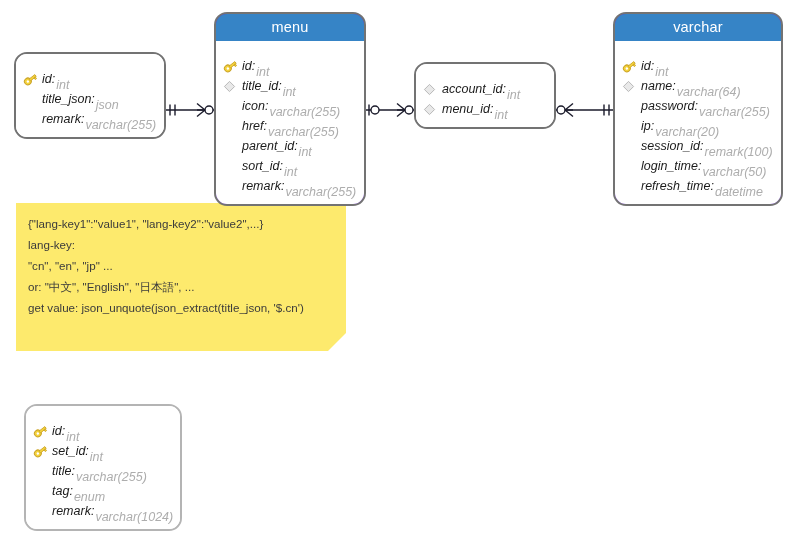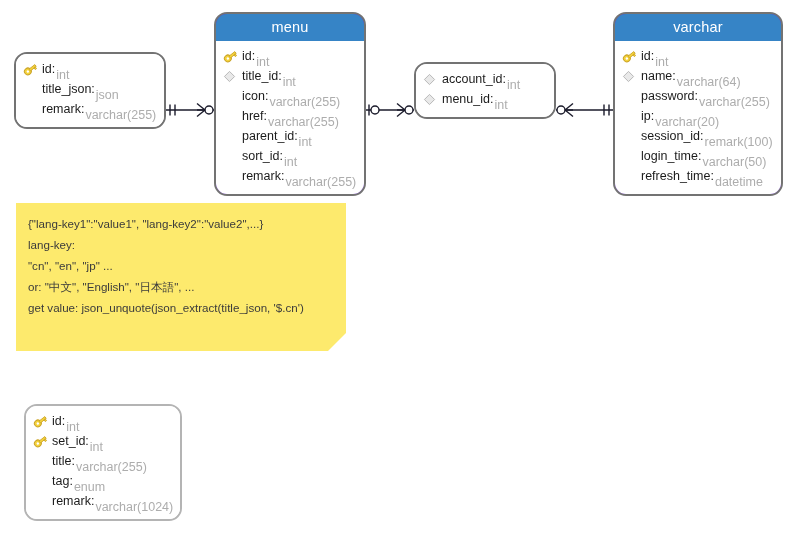--- a/index.html
+++ b/index.html
@@ -40,22 +40,23 @@
     font-size: 14.5px;
     text-align: center;
     padding: 5px 8px 6px 8px;
     letter-spacing: 0.2px;
   }
   .entity.gray .entity-header {
     background: #c0c0c0;
     color: #2b2b2b;
   }
   .entity-body {
-    padding: 5px 9px 8px 7px;
+    padding: 15px 9px 8px 7px;
     background: #ffffff;
+    font-style: italic;
   }
   .attr {
     display: flex;
     align-items: center;
     height: 20px;
     white-space: nowrap;
     font-size: 12.5px;
     line-height: 20px;
   }
   .attr .glyph {

